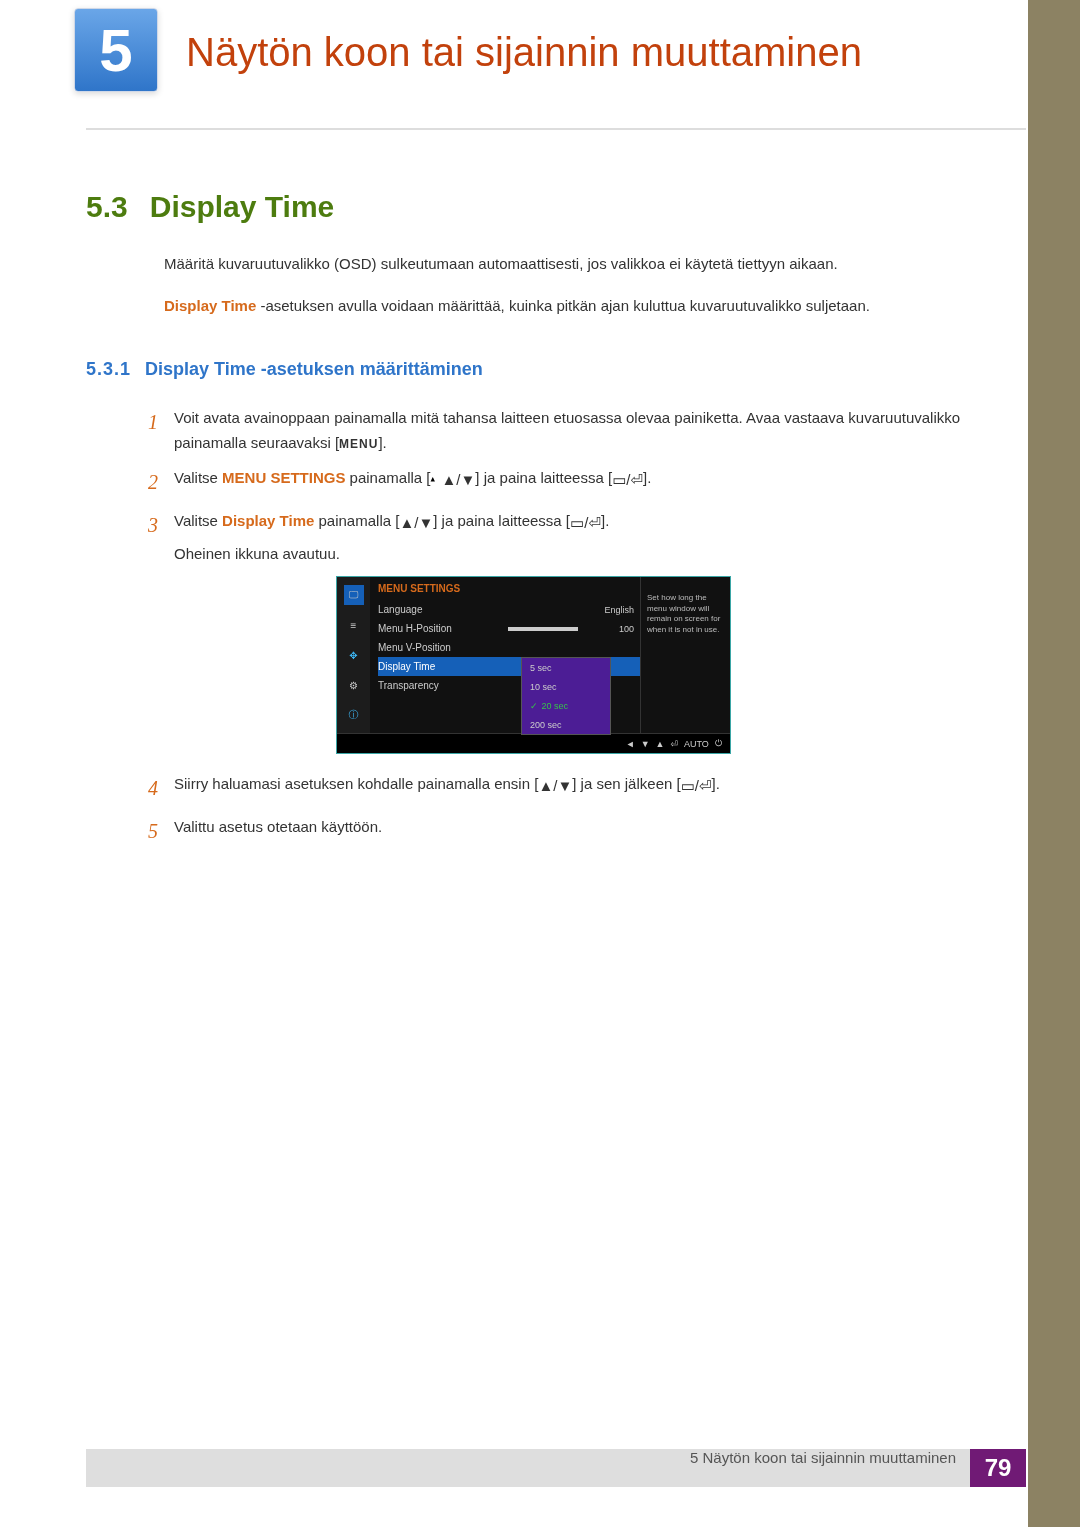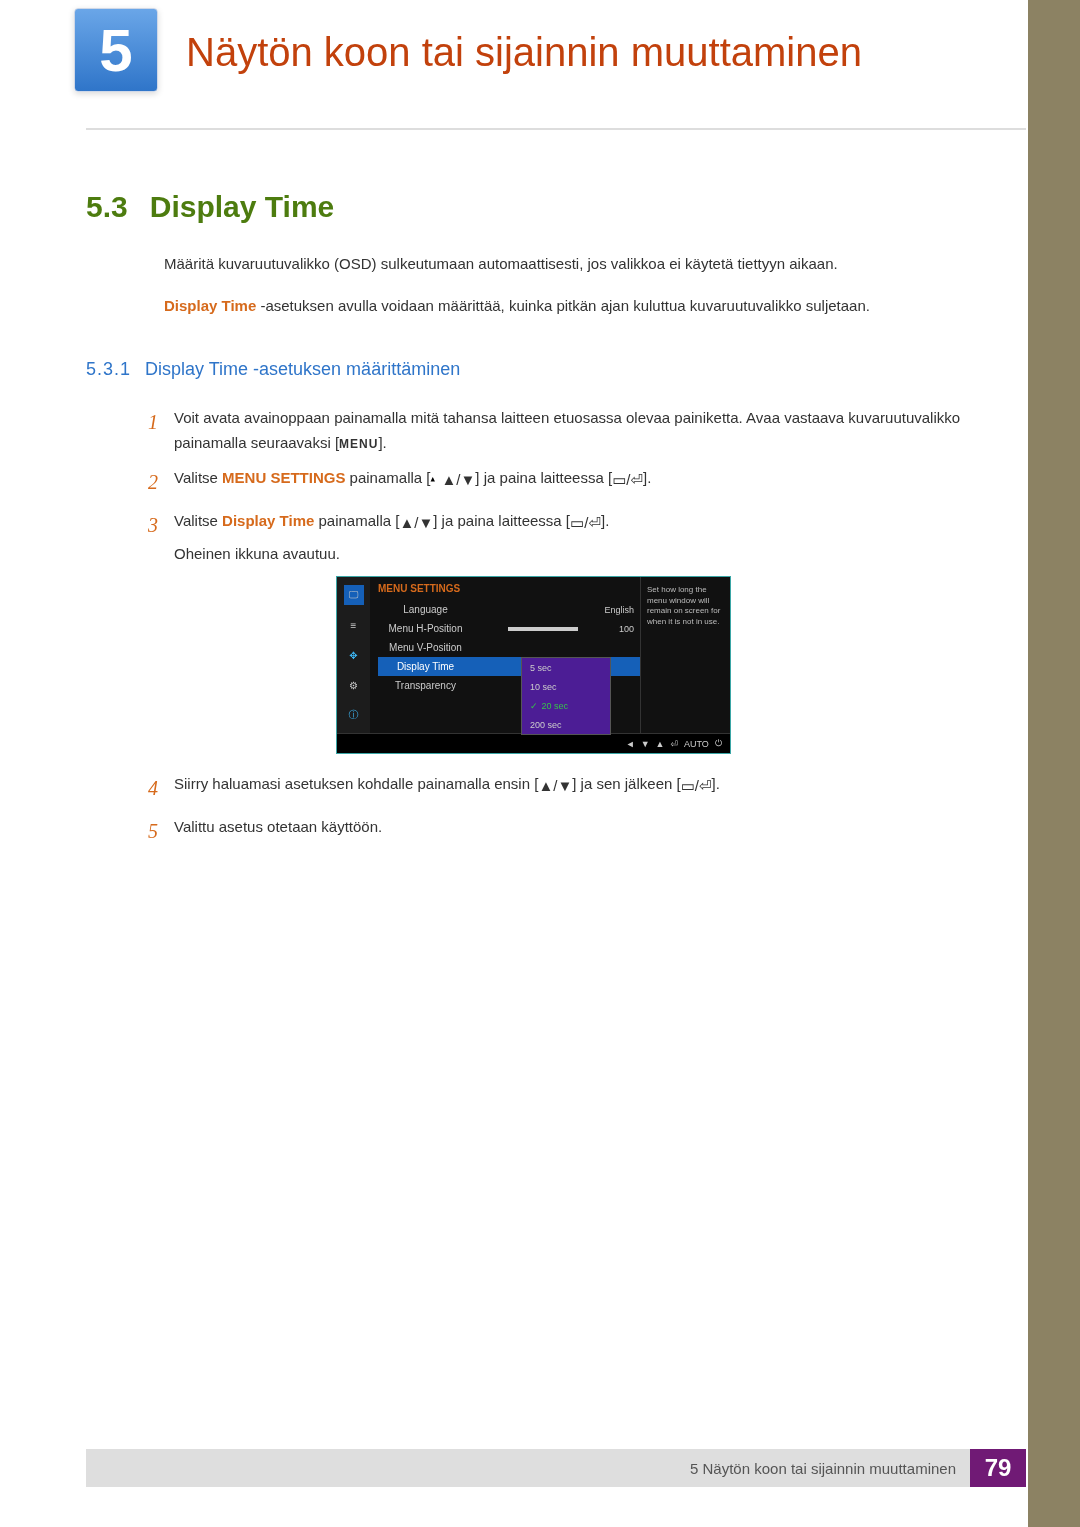--- a/index.html
+++ b/index.html
@@ -67,21 +67,21 @@
     font-size: 15px;
     line-height: 1.6;
     margin-left: 78px;
     margin-bottom: 18px;
     color: #333;
   }
   .para .bold-orange { color: #d66a1c; font-weight: bold; }
   .h3 {
     color: #2f75c9;
     font-size: 18px;
-    font-weight: normal;
+    font-weight: bold;
     margin-top: 40px;
     margin-bottom: 25px;
     line-height: 1.3;
   }
   .h3 .num3 { margin-right: 14px; letter-spacing: 1px; }
   .steps { margin-left: 62px; }
   .step {
     display: flex;
     margin-bottom: 10px;
     font-size: 15px;
@@ -112,52 +112,52 @@
     width: 33px;
     display:flex; flex-direction:column;
     align-items:center;
     padding: 8px 0;
     gap: 10px;
     background:#1c1c1c;
   }
   .osd-left .ic { width:20px; height:20px; display:flex;align-items:center;justify-content:center; }
   .osd-mid { flex:1; padding: 6px 0 0 8px; }
   .osd-title { color:#d66a1c; font-size:10px; font-weight:bold; margin-bottom:6px; }
-  .osd-row { display:flex; align-items:center; height:19px; padding-right:6px;text-align:center; }
+  .osd-row { display:flex; align-items:center; height:19px; padding-right:6px; }
   .osd-row .lab { width: 95px; }
   .osd-row .val { margin-left:auto; font-size:9px; }
   .osd-row.hl { background:#1560b8; color:#fff; }
   .osd-drop {
     position:absolute;
     margin-left: 143px; margin-top: -38px;
     width: 90px;
     background:#4c1d95; border:1px solid #555;
   }
   .osd-drop div { height:19px; display:flex; align-items:center; padding:0 8px; font-size:9px; color:#ccc; }
   .osd-drop .sel { color:#36c24a; }
   .osd-drop .sel::before { content:"✓"; margin-right:4px; color:#36c24a; }
   .osd-right {
-    width: 90px; padding:8px 6px 0 6px;
+    width: 90px; padding:16px 6px 0 6px;
     font-size:8px; line-height:1.3; color:#bbb;
     border-left:1px solid #333;
   }
   .osd-bottom {
     height:20px; background:#000; border-top:1px solid #333;
     display:flex; justify-content:flex-end; align-items:center;
     gap:6px; padding:0 8px;
     font-size:9px; color:#ccc;
   }
   .osd-slider { width:70px; height:4px; background:#555; margin-left:auto; margin-right:6px; position:relative; }
   .osd-slider-fill { position:absolute; left:0; top:0; height:100%; width:100%; background:#ccc; }
   .footer {
     position:absolute;
     left:86px; bottom:40px;
     width:940px; height:38px;
     background:#dedede;
-    display:flex; align-items:center; justify-content:flex-end;
+    display:flex; justify-content:flex-end;
     font-size:15px; color:#555;
   }
   .footer .pgnum {
     background:#701a75; color:#fff;
     font-size:24px; font-weight:bold;
     width:56px; height:38px;
     display:flex; align-items:center; justify-content:center;
     margin-left:14px;
   }
   svg.tri { width:11px; height:11px; }

